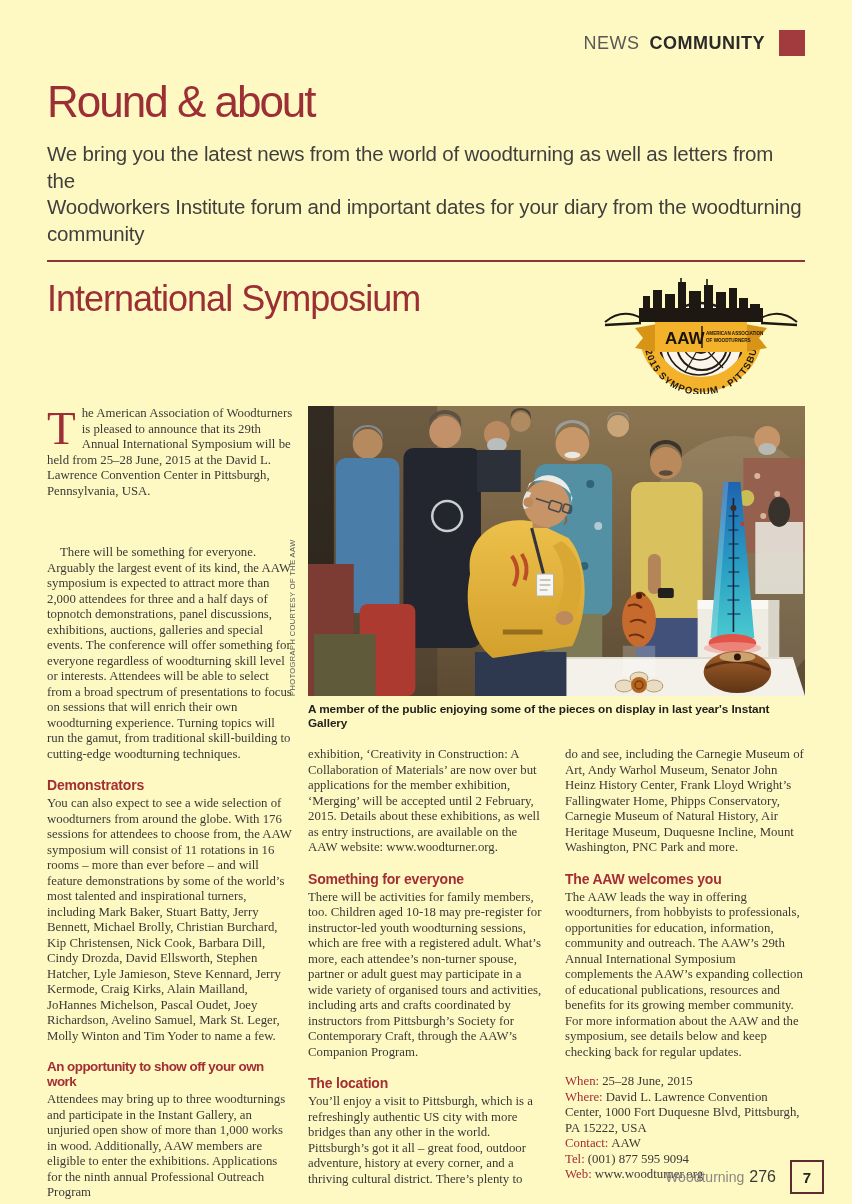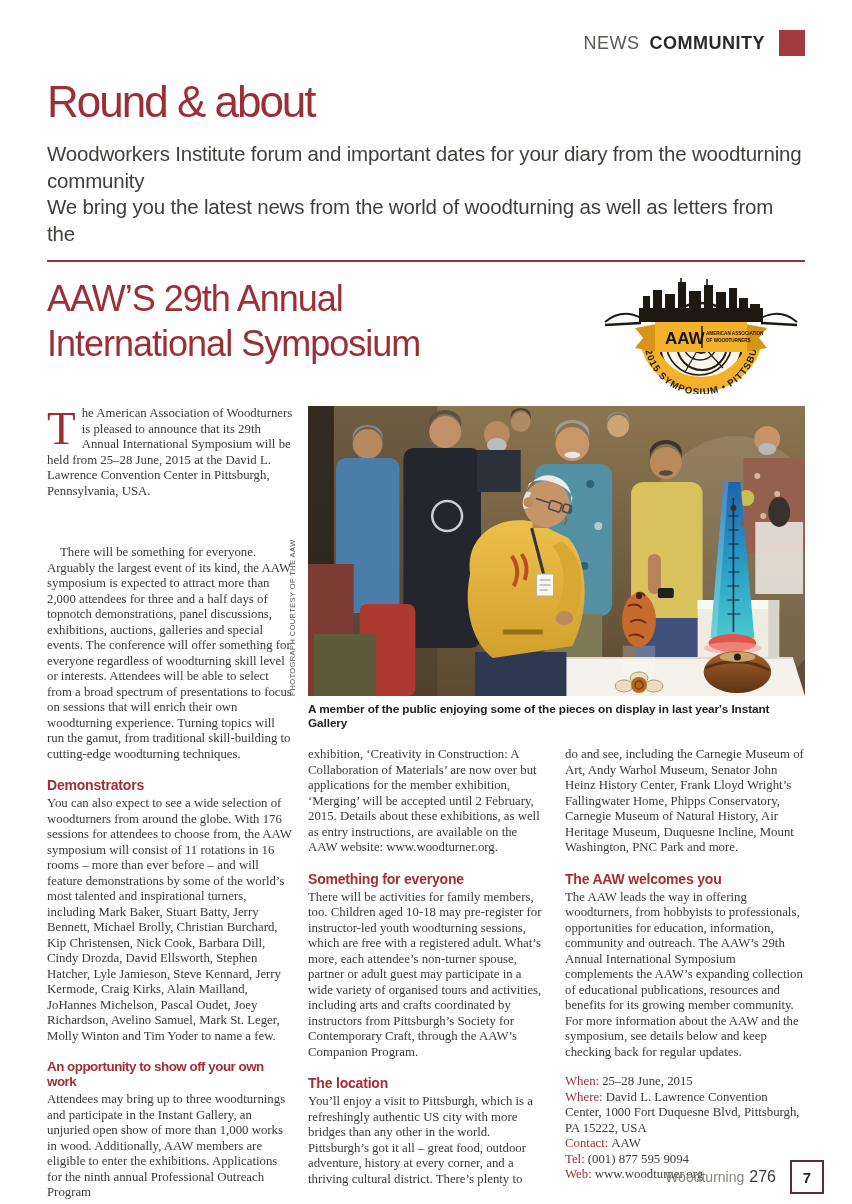--- a/index.html
+++ b/index.html
@@ -1,17 +1,17 @@
 <!DOCTYPE html>
 <html><head>
 <meta charset="utf-8">
 <style>
   html,body{margin:0;padding:0;background:#e9e9e9;}
   .page{
-    position:relative;width:852px;height:1204px;margin:0 auto;background:#ffffff;
+    position:relative;width:852px;height:1204px;margin:0 auto;background:#fef9c3;
     box-sizing:border-box;padding:0 47px;overflow:hidden;
     font-family:"Liberation Sans","DejaVu Sans",sans-serif;color:#3e3b38;
   }
   
   .kicker{display:flex;justify-content:flex-end;align-items:center;gap:10px;margin-top:30px;height:26px;}
   .kicker .news{font-size:18px;color:#5b5855;letter-spacing:.5px;}
   .kicker .community{font-size:18px;font-weight:bold;color:#2b2a28;letter-spacing:.5px;}
   .kicker .sq{width:26px;height:26px;background:#a23b3d;margin-left:4px;}
   
   h1.title{margin:24px 0 0;font-weight:400;font-size:44px;line-height:1.02;color:#9c2e35;letter-spacing:-2px;}
@@ -60,28 +60,27 @@
 <div class="page">
 
   <div class="kicker">
     <span class="news">NEWS</span>
     <span class="community">COMMUNITY</span>
     <span class="sq"></span>
   </div>
 
   <h1 class="title">Round &amp; about</h1>
   <div class="standfirst">
+    <span>We bring you the latest news from the world of woodturning as well as letters from the</span>
     <span>Woodworkers Institute forum and important dates for your diary from the woodturning community</span>
-    <span>We bring you the latest news from the world of woodturning as well as letters from the</span>
   </div>
   <hr class="rule">
 
   <div class="art-head">
     <h2 class="art-title">
-      <span>AAW’S 29th Annual</span>
       <span>International Symposium</span>
     </h2>
     <div class="logo-wrap">
       <svg viewBox="0 0 208 116" width="208" height="116">
 
         <g>
           <circle cx="104" cy="66" r="42" fill="#faf6ec"></circle>
           <circle cx="104" cy="66" r="41" fill="none" stroke="#241d15" stroke-width="2.4"></circle>
           <circle cx="102" cy="64" r="33" fill="none" stroke="#241d15" stroke-width="1.6"></circle>
           <circle cx="105" cy="67" r="25" fill="none" stroke="#241d15" stroke-width="2"></circle>

